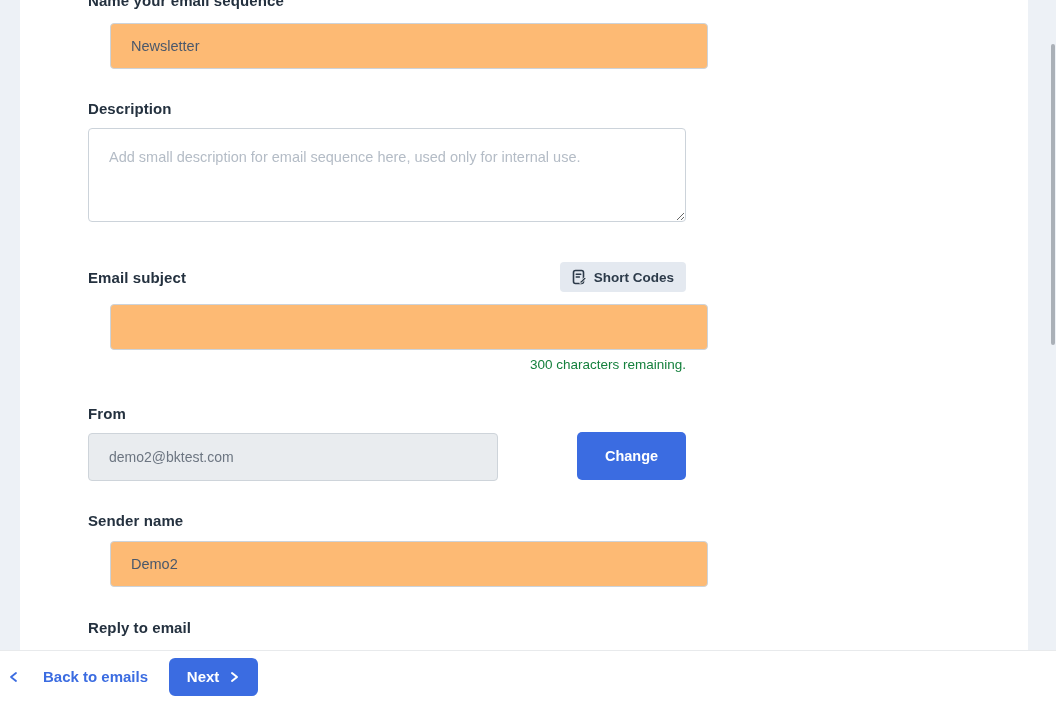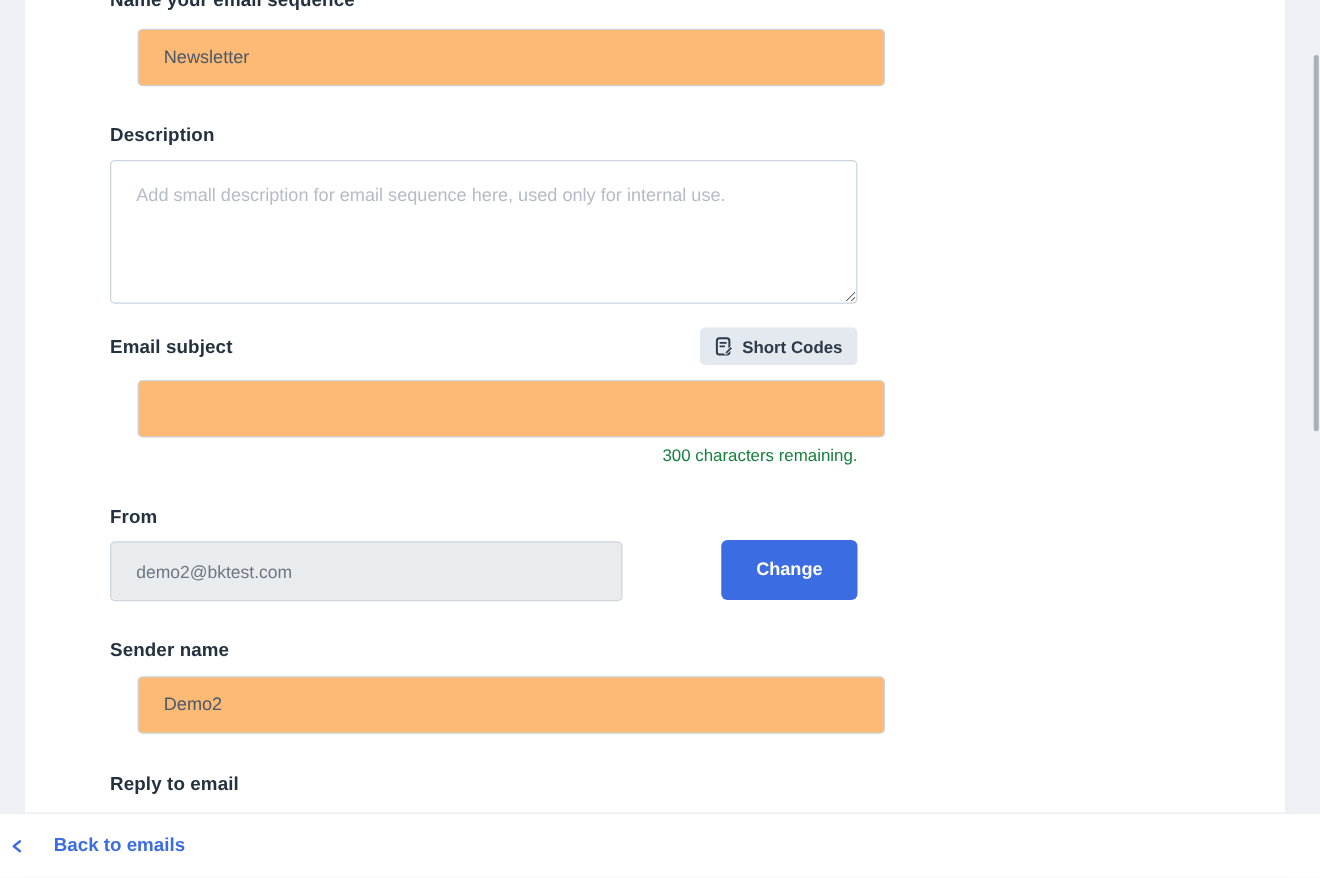--- a/index.html
+++ b/index.html
@@ -26,21 +26,21 @@
     white-space:nowrap;
   }
   .text-input {
     position:absolute; left:0; width:598px; height:46px;
     border:1px solid #ccd3da; border-radius:4px;
     padding:0 20px; font-family:"Liberation Sans", sans-serif;
     font-size:14.5px; color:#4a586b; background:#fdba74; outline:none;margin-left:22px;
   }
   .text-input::placeholder { color:#b4bcc6; }
   textarea.desc {
-    position:absolute; left:0; top:128px; width:598px; height:115px;
+    position:absolute; left:0; top:128px; width:598px; height:94px;
     border:1px solid #ccd3da; border-radius:4px;
     padding:20px; font-family:"Liberation Sans", sans-serif;
     font-size:14.5px; color:#4a586b; background:#fff; outline:none;
     resize:both;
   }
   textarea.desc::placeholder { color:#b4bcc6; }
 
   .shortcodes-btn {
     position:absolute; right:0; top:262px; height:30px;
     display:inline-flex; align-items:center; gap:7px;
@@ -139,14 +139,22 @@
   <div class="footer-right">
     <button class="back-link">
       <span class="chev">
         <svg width="12" height="12" viewBox="0 0 12 12" fill="none">
           <polyline points="8,2 3,6 8,10" stroke="#3b6ce1" stroke-width="1.8" stroke-linecap="round" stroke-linejoin="round"></polyline>
         </svg>
       </span>
       <span>Back to emails</span>
     </button>
 
+    <button class="next-btn">
+      <span>Next</span>
+      <span class="chev">
+        <svg width="12" height="12" viewBox="0 0 12 12" fill="none">
+          <polyline points="4,2 9,6 4,10" stroke="#ffffff" stroke-width="2" stroke-linecap="round" stroke-linejoin="round"></polyline>
+        </svg>
+      </span>
+    </button>
   </div>
 </div>
 
 </body></html>

